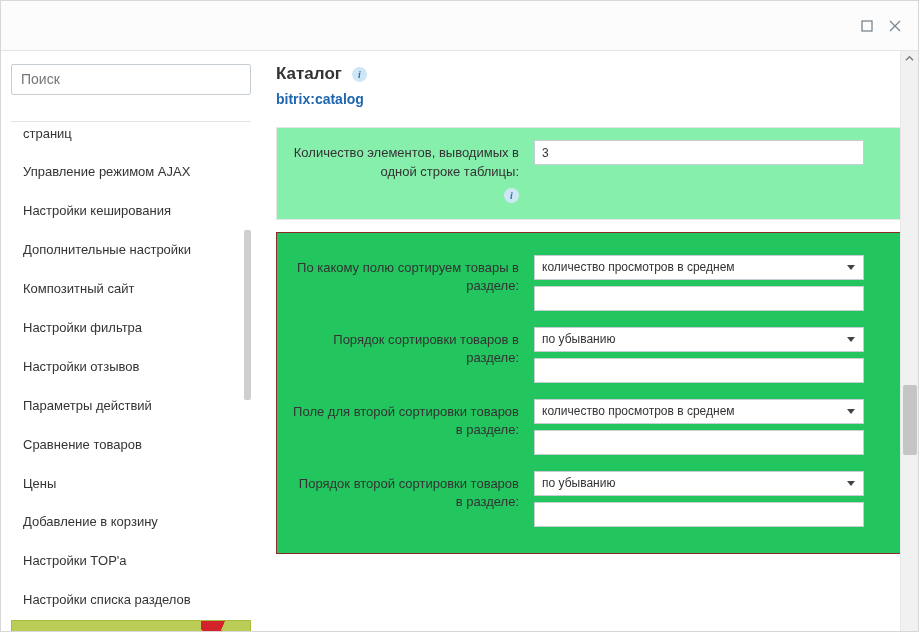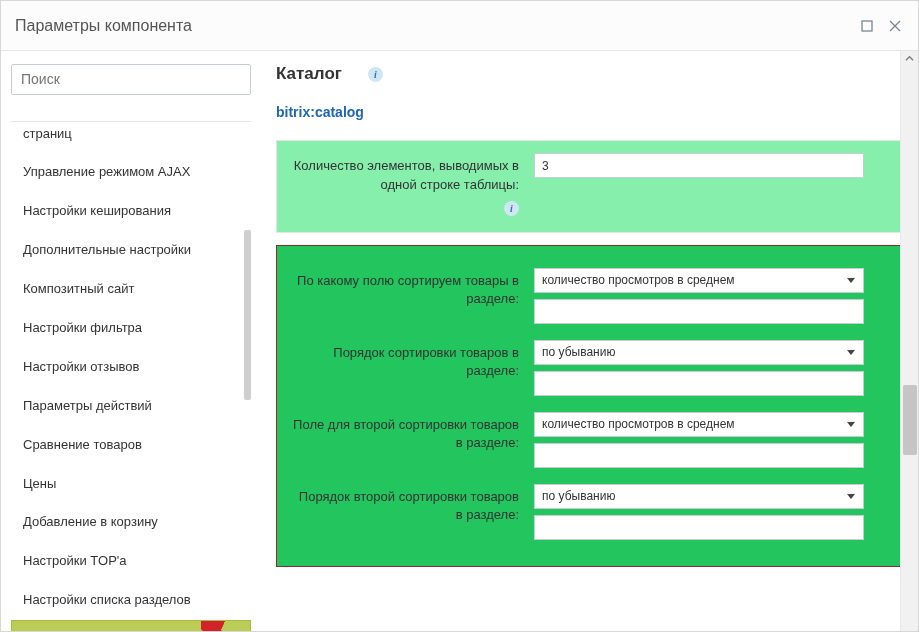--- a/index.html
+++ b/index.html
@@ -113,21 +113,21 @@
     
     .right {
       flex: 1;
       display: flex;
       flex-direction: column;
       overflow: hidden;
     }
     .comp-head {
       display: flex;
       align-items: center;
-      gap: 26px;
+      gap: 10px;
     }
     .comp-title {
       font-size: 17px;
       font-weight: bold;
       color: #333;
     }
     .info-icon {
       width: 15px;
       height: 15px;
       border-radius: 50%;
@@ -137,21 +137,21 @@
       font-style: italic;
       font-family: Georgia, serif;
       display: inline-flex;
       align-items: center;
       justify-content: center;
       font-weight: bold;
     }
     .comp-id {
       font-size: 14px;
       color: #2067b0;
-      margin-top: 20px;
+      margin-top: 7px;
       font-weight: bold;
     }
     .params {
       margin-top: 20px;
       flex: 1;
     }
     .param-block {
       border: 1px solid #e6e6e6;
       background: #86efac;
       padding: 12px 12px 14px 12px;
@@ -256,21 +256,20 @@
       left: 200px;
       top: 570px;
       pointer-events: none;
     }
   </style>
 </head>
 <body>
 
 <div class="dialog">
   <div class="titlebar">
-    <span>Параметры компонента</span>
     <div class="spacer"></div>
     <div class="tb-btn">
       <svg viewBox="0 0 12 12">
           <rect x="1" y="1" width="10" height="10" fill="none" stroke="currentColor" stroke-width="1.3"></rect>
         </svg>
     </div>
     <div class="tb-btn">
       <svg viewBox="0 0 12 12">
           <path d="M1 1 L11 11 M11 1 L1 11" stroke="currentColor" stroke-width="1.3"></path>
         </svg>

